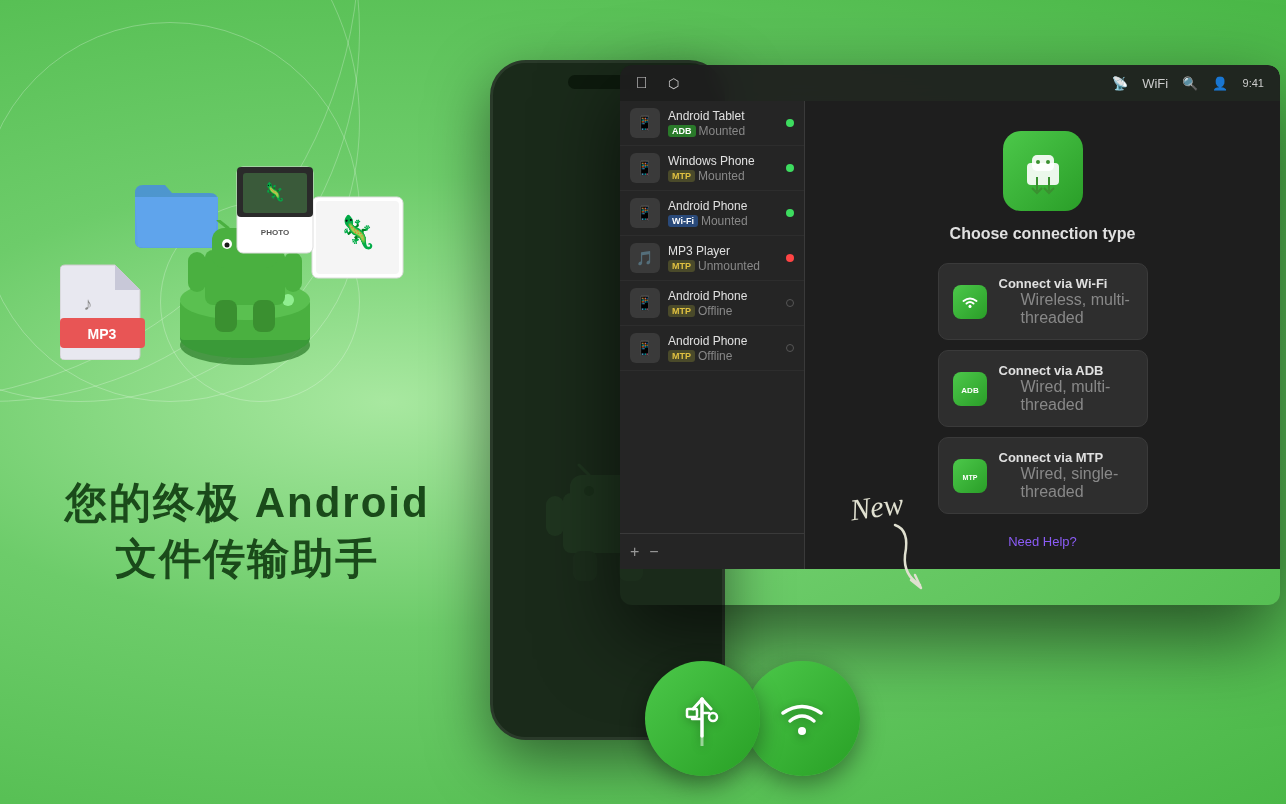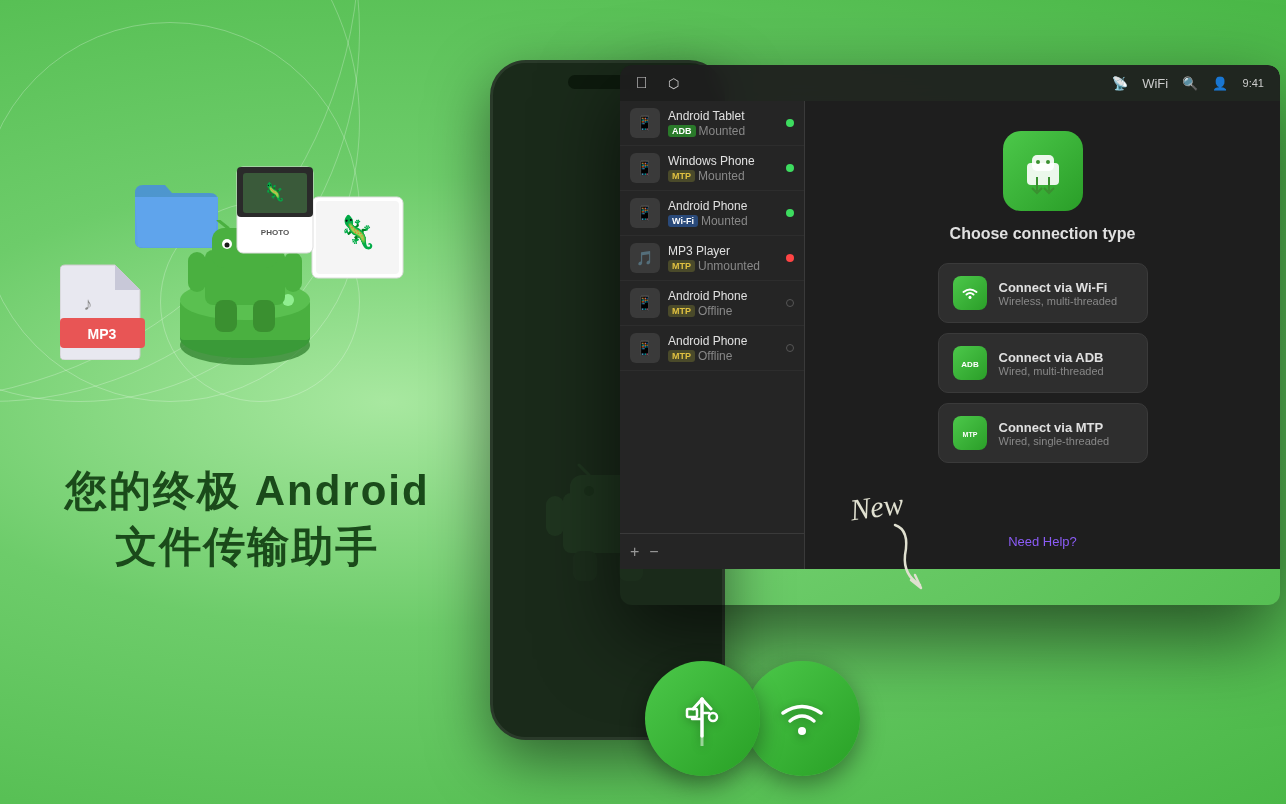--- a/index.html
+++ b/index.html
@@ -42,21 +42,21 @@
       top: 220px;
       width: 130px;
       height: 130px;
       z-index: 12;
     }
 
     
     .main-text {
       position: absolute;
       left: 65px;
-      top: 463px;
+      top: 475px;
       z-index: 10;
       text-align: center;
       color: #1a4a1a;
       font-weight: 900;
     }
     .main-text .line1 {
       font-size: 42px;
       display: block;
       letter-spacing: 2px;
     }
@@ -327,21 +327,22 @@
       flex-shrink: 0;
       color: white;
     }
     .conn-text-name {
       color: #e0e0e0;
       font-size: 13px;
       font-weight: 600;
     }
     .conn-text-desc {
       color: #888;
-      font-size: 11px;
+      font-size: 16px;
+      margin-left: 22px;
     }
 
     .need-help {
       margin-top: auto;
       color: #8b5cf6;
       font-size: 13px;
       cursor: pointer;
       text-decoration: none;
     }
 

